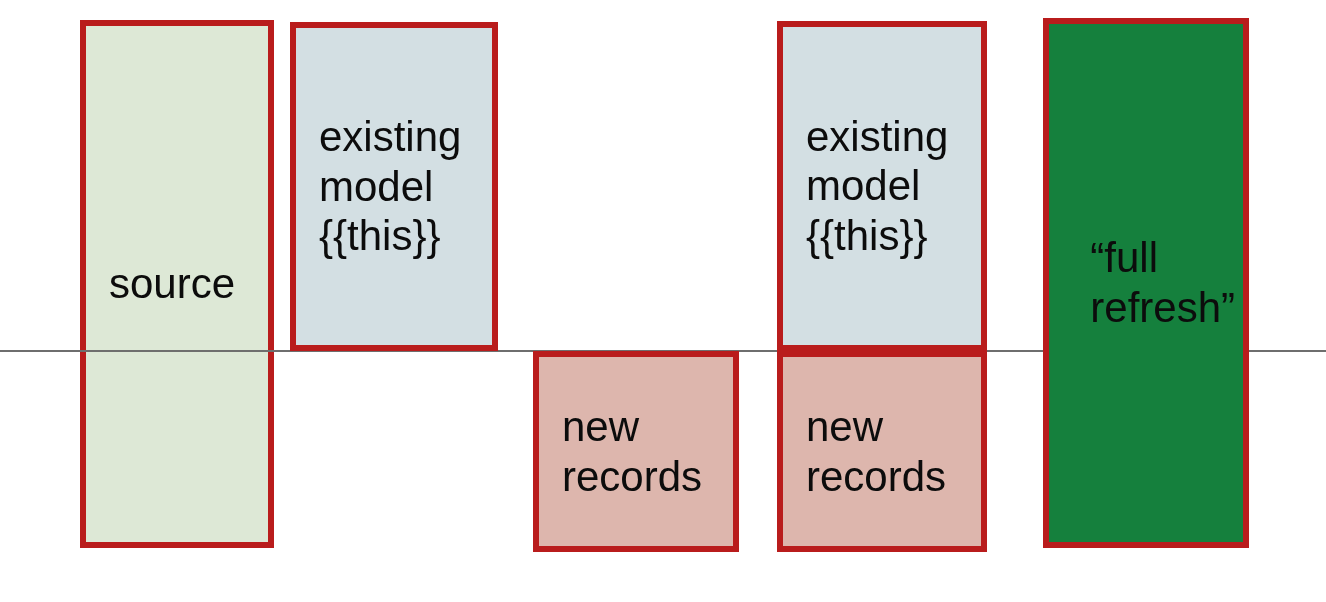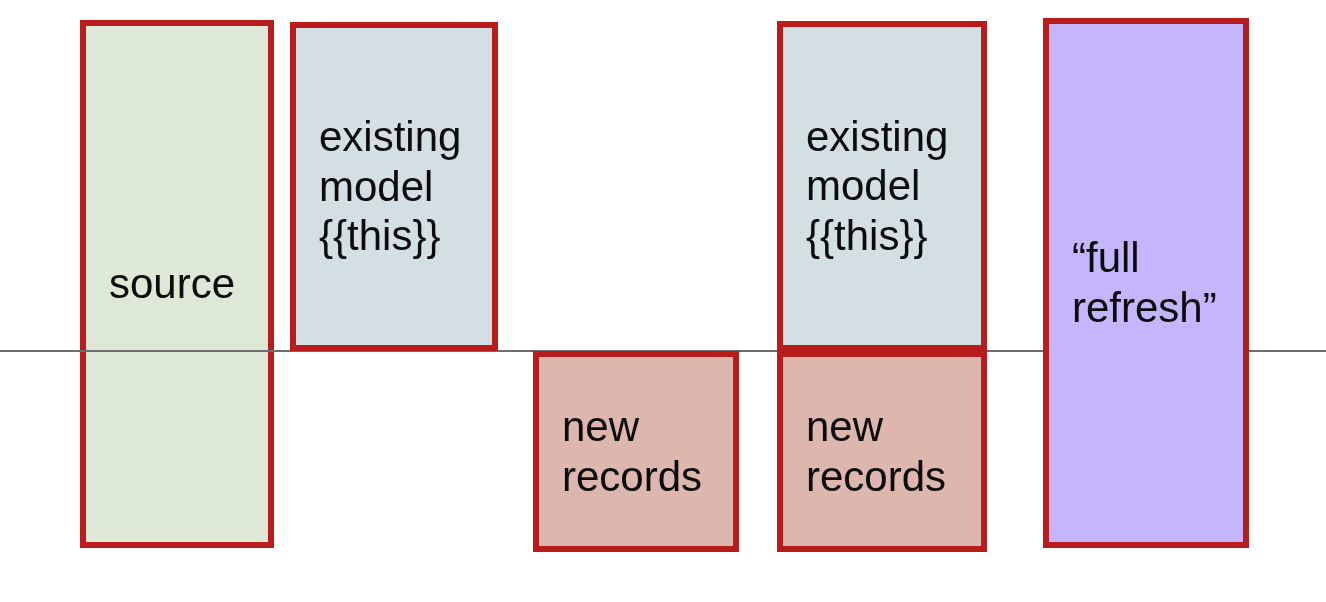--- a/index.html
+++ b/index.html
@@ -76,18 +76,18 @@
     <span class="box-label">existing
 model
 {{this}}</span>
   </div>
 
   <div class="box b-nr2" style="background: rgb(221, 182, 173);">
     <span class="box-label">new
 records</span>
   </div>
 
-  <div class="box b-full" style="background: #c4b5fd;">
+  <div class="box b-full" style="background: #15803d; justify-content: flex-end;">
     <span class="box-label">“full
 refresh”</span>
   </div>
 
 </div>
 
 </body></html>

